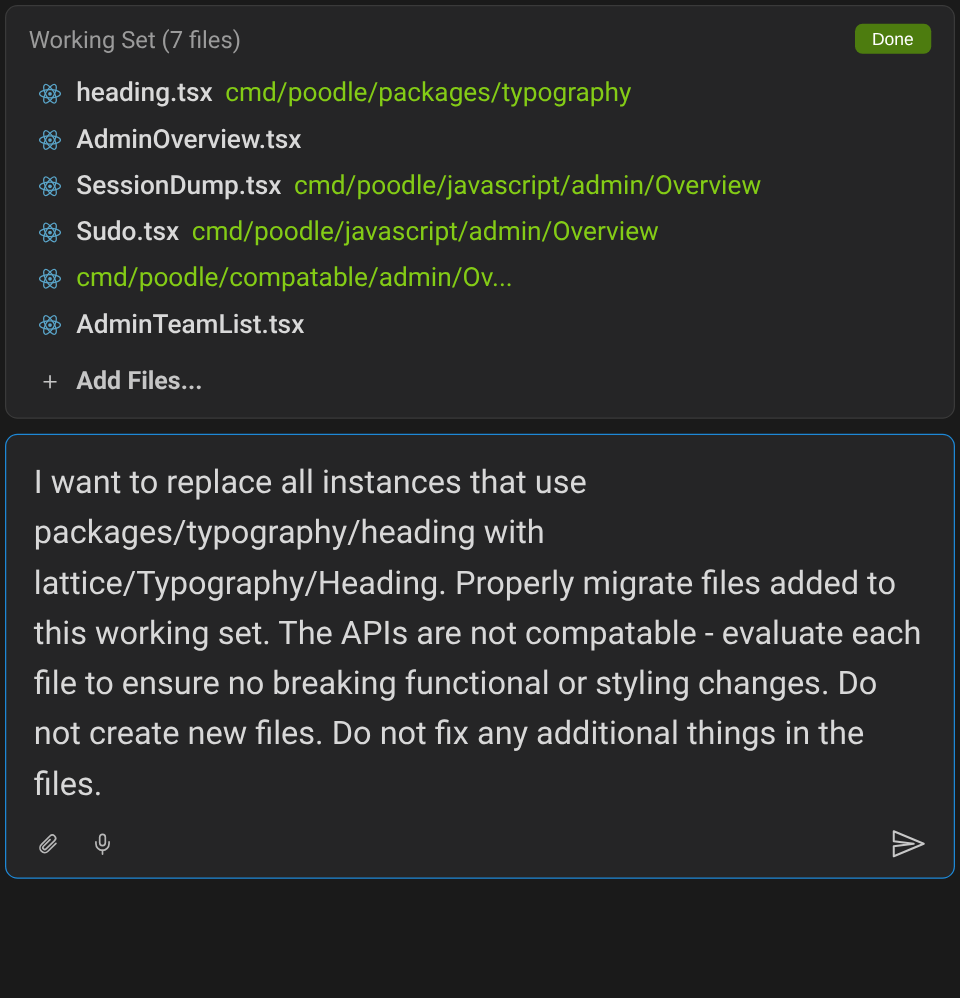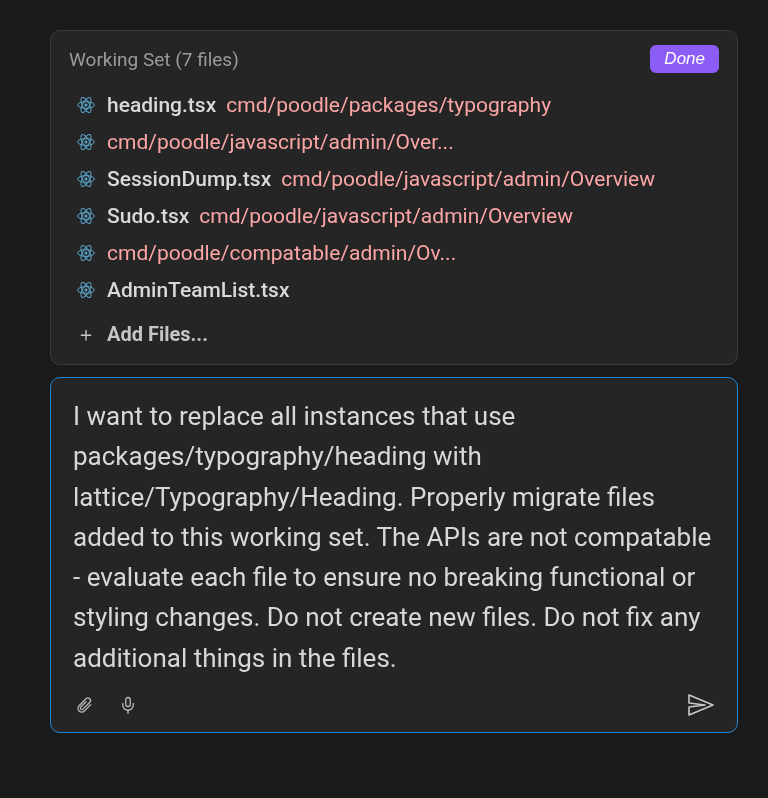--- a/index.html
+++ b/index.html
@@ -5,51 +5,49 @@
   * { box-sizing: border-box; margin: 0; padding: 0; }
   html, body {
     width: 768px;
     height: 798px;
     background: #1a1a1a;
     font-family: -apple-system, BlinkMacSystemFont, "Segoe UI", Roboto, sans-serif;
     color: #ccc;
     overflow: hidden;
   }
   .outer {
-    padding: 30px;
-    margin-left: 20px;
+    padding: 4px;
   }
   .panel {
     background: #252526;
     border: 1px solid #3a3a3a;
     border-radius: 10px;
     padding: 14px 18px 18px 18px;
     margin-bottom: 12px;
   }
   .panel-header {
     display: flex;
     align-items: center;
     justify-content: space-between;
     margin-bottom: 14px;
   }
   .panel-title {
     color: #9b9b9b;
     font-size: 19px;
     font-weight: 400;
   }
   .done-btn {
-    background: #8b5cf6;
+    background: #4d7c0f;
     color: #fff;
     border: none;
     border-radius: 6px;
     padding: 4px 14px;
-    font-size: 17px;
-    font-weight: 400;
-    cursor: pointer;
-    font-style: italic;
+    font-size: 14px;
+    font-weight: 400;
+    cursor: pointer;
   }
   .file-list {
     display: flex;
     flex-direction: column;
     gap: 1px;
   }
   .file-row {
     display: flex;
     align-items: center;
     gap: 10px;
@@ -68,21 +66,21 @@
     justify-content: center;
   }
   .react-icon svg { display: block; }
   .file-name {
     color: #d9d9d9;
     font-size: 21px;
     font-weight: 500;
     flex: 0 0 auto;
   }
   .file-path {
-    color: #fca5a5;
+    color: #84cc16;
     font-size: 21px;
     font-weight: 400;
     overflow: hidden;
     text-overflow: ellipsis;
     flex: 1 1 auto;
     min-width: 0;
   }
   .add-files {
     display: flex;
     align-items: center;
@@ -175,21 +173,21 @@
 
       <div class="file-row">
         <span class="react-icon">
           <svg width="20" height="20" viewBox="0 0 24 24" fill="none" stroke="#5aa5c9" stroke-width="1.2">
             <circle cx="12" cy="12" r="1.8" fill="#5aa5c9" stroke="none"></circle>
             <ellipse cx="12" cy="12" rx="10" ry="4"></ellipse>
             <ellipse cx="12" cy="12" rx="10" ry="4" transform="rotate(60 12 12)"></ellipse>
             <ellipse cx="12" cy="12" rx="10" ry="4" transform="rotate(120 12 12)"></ellipse>
           </svg>
         </span>
-        <span class="file-path">cmd/poodle/javascript/admin/Over...</span>
+        <span class="file-name">AdminOverview.tsx</span>
       </div>
 
       <div class="file-row">
         <span class="react-icon">
           <svg width="20" height="20" viewBox="0 0 24 24" fill="none" stroke="#5aa5c9" stroke-width="1.2">
             <circle cx="12" cy="12" r="1.8" fill="#5aa5c9" stroke="none"></circle>
             <ellipse cx="12" cy="12" rx="10" ry="4"></ellipse>
             <ellipse cx="12" cy="12" rx="10" ry="4" transform="rotate(60 12 12)"></ellipse>
             <ellipse cx="12" cy="12" rx="10" ry="4" transform="rotate(120 12 12)"></ellipse>
           </svg>

